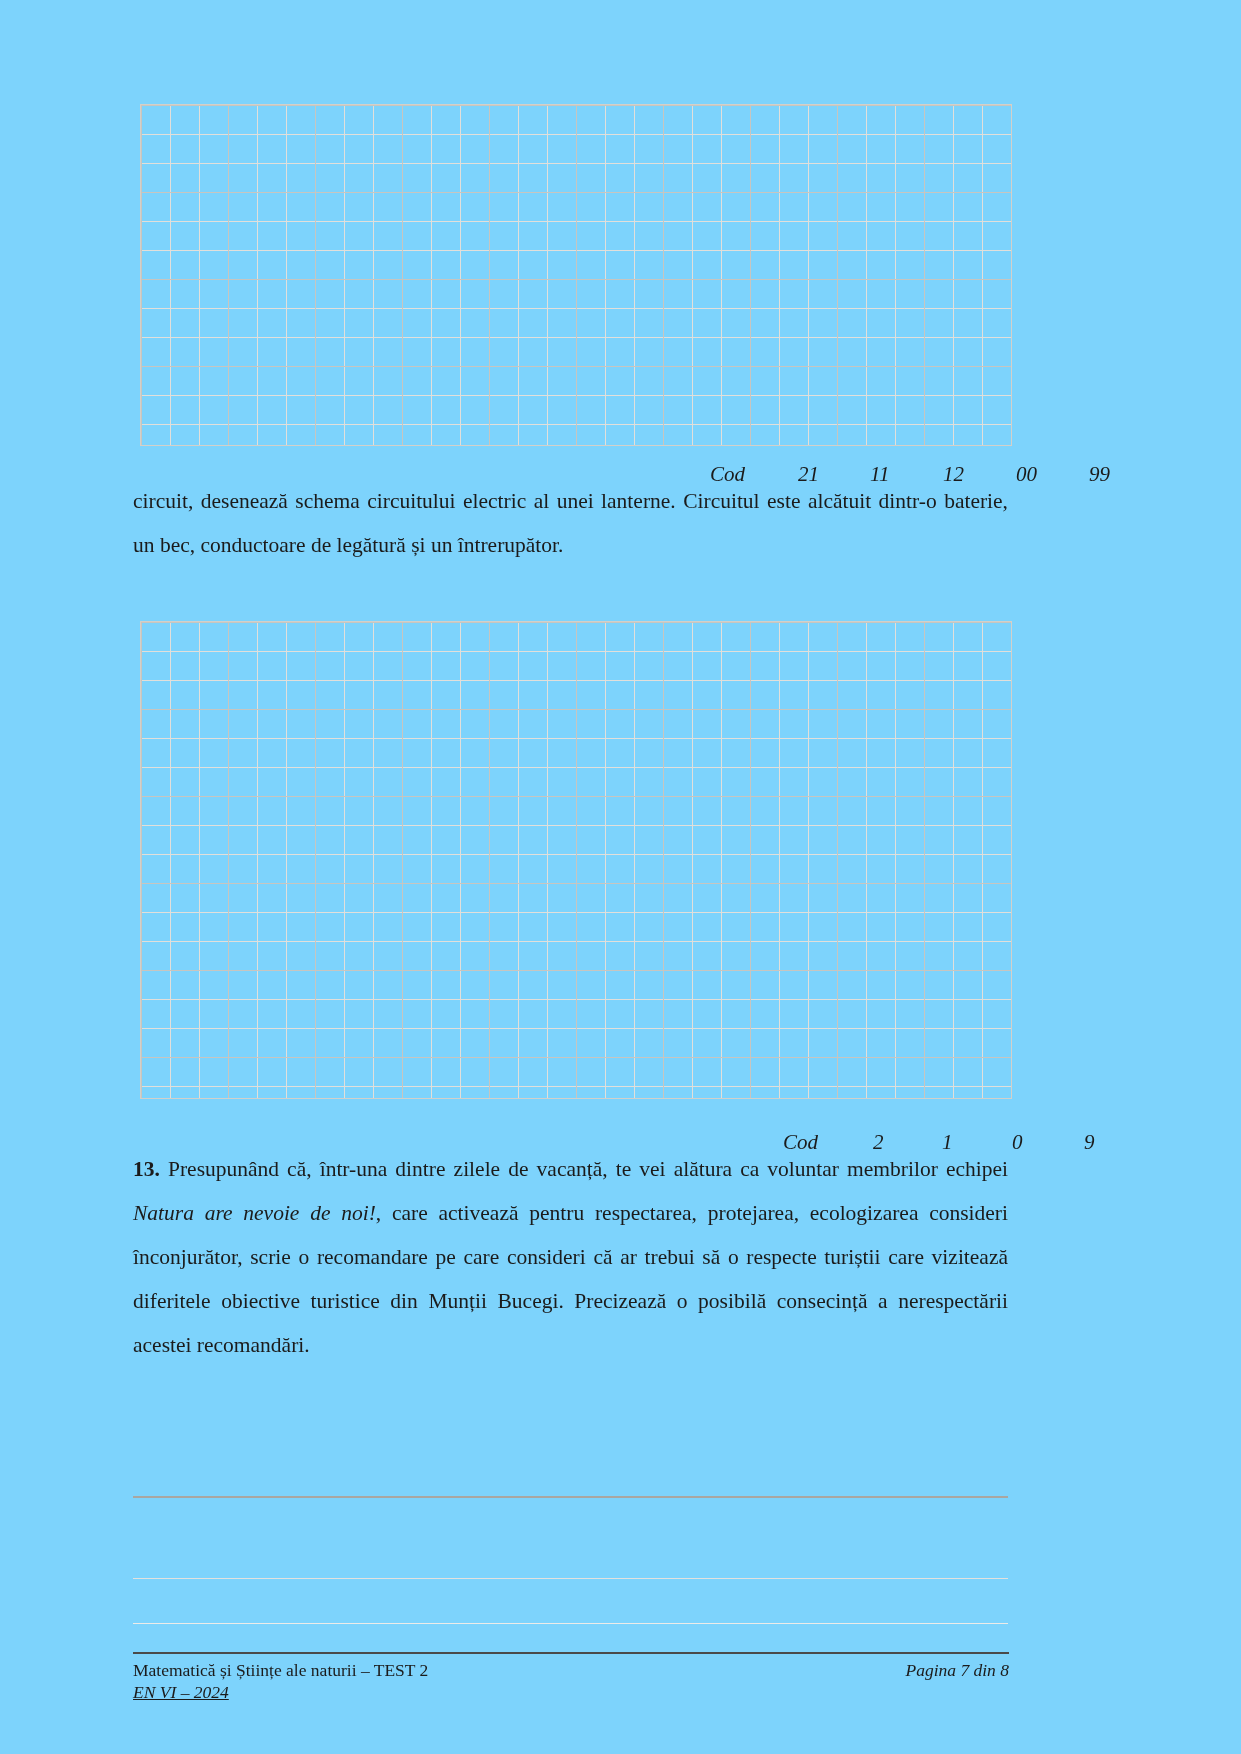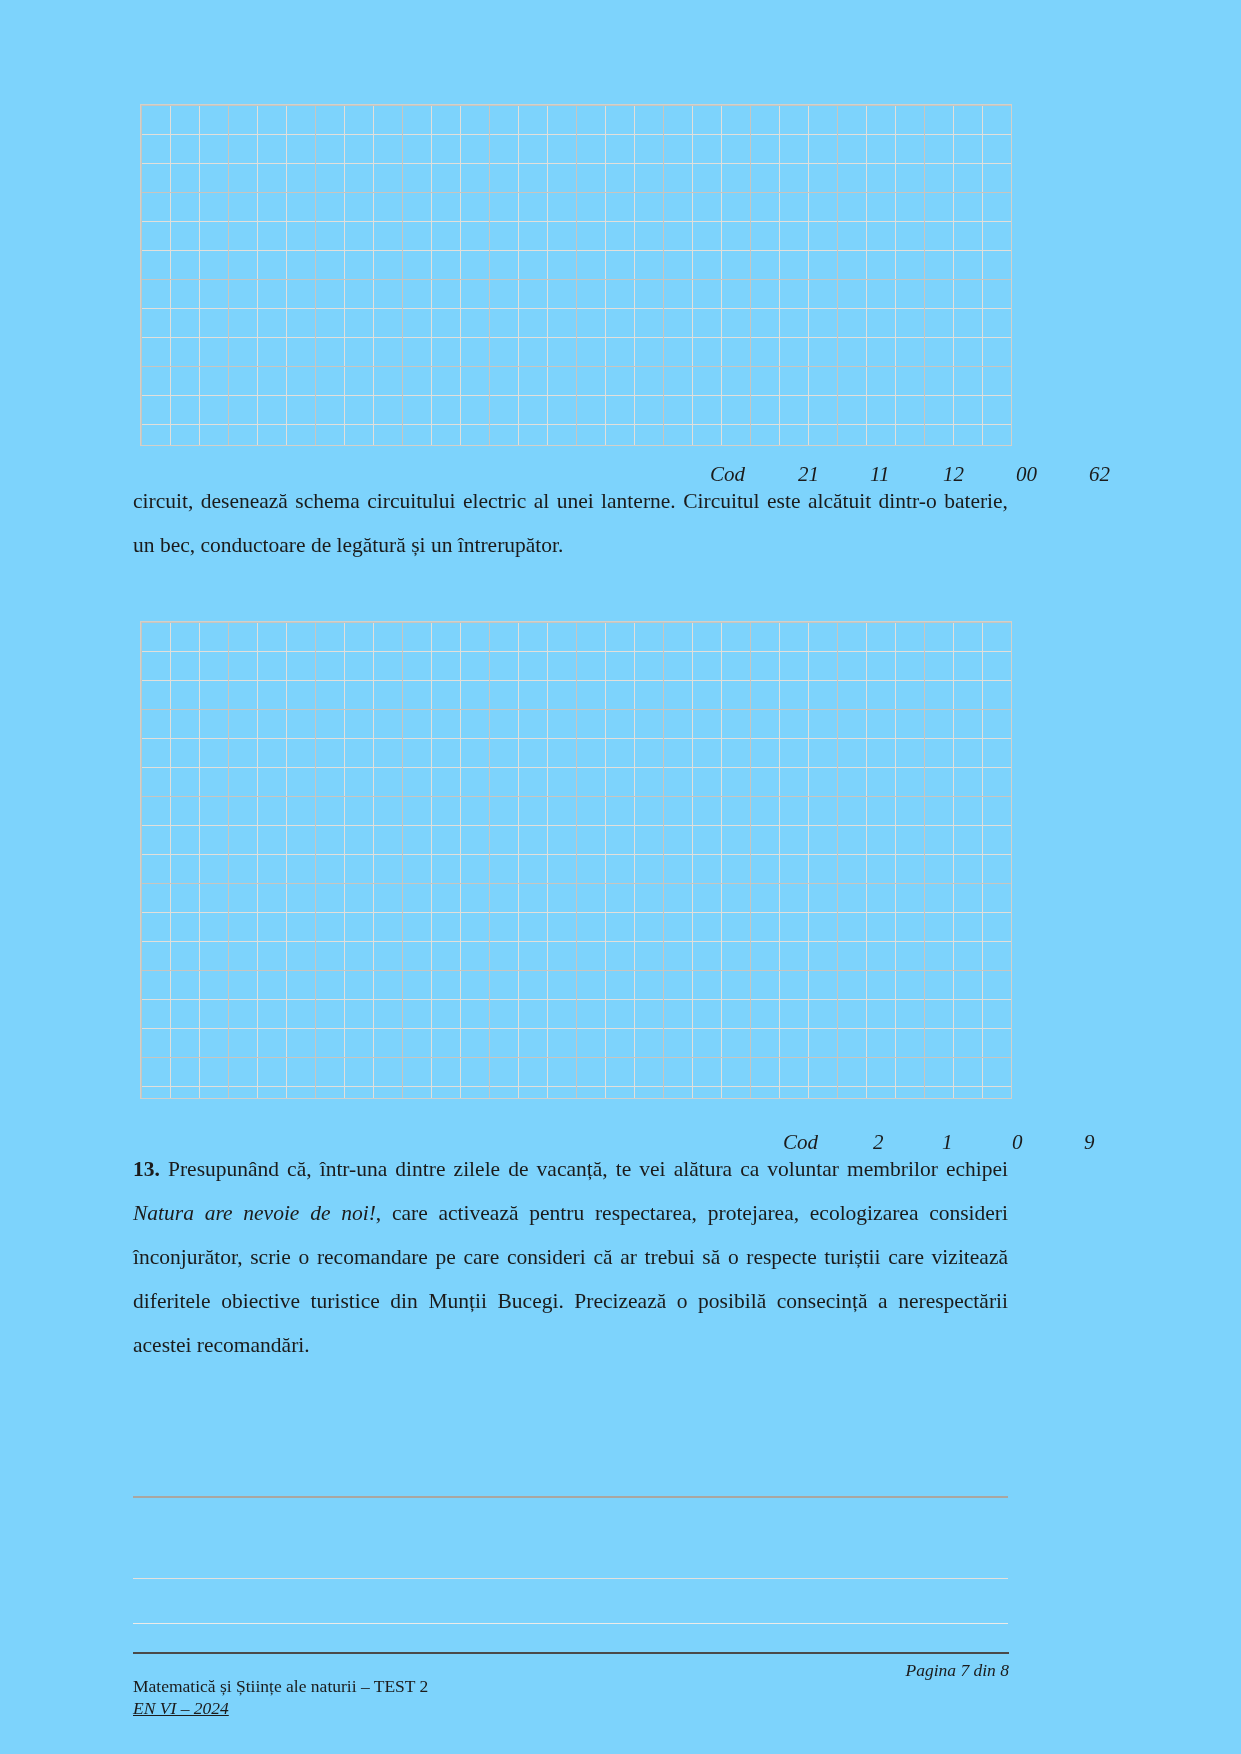--- a/index.html
+++ b/index.html
@@ -56,42 +56,42 @@
   .rule.r2{ top:1578px; border-color:#e3e1dd; }
   .rule.r3{ top:1623px; border-color:#edebe8; }
 
   
   .footer-sep{
     position:absolute; top:1652px; left:133px; width:876px; height:0;
     border-top:2px solid #4a4a4a;
   }
   .footer-left{
     position:absolute; top:1659px; left:133px; width:620px;
-    font-size:17.5px; line-height:22px;margin-top:16px;
+    font-size:17.5px; line-height:22px;
   }
   .footer-left .fl2{ font-style:italic;text-decoration:underline; }
   .footer-right{
     position:absolute; top:1659px; left:709px; width:300px;
     text-align:right; font-size:17.5px; line-height:22px; font-style:italic;
   }
 </style>
 </head>
 <body>
 
 <div class="page">
 
   <div class="grid grid-top"></div>
 
   <div class="codrow" style="top:459px">
     <span style="left:710px">Cod</span>
     <span style="left:798px">21</span>
     <span style="left:870px">11</span>
     <span style="left:943px">12</span>
     <span style="left:1016px">00</span>
-    <span style="left:1089px">62</span>
+    <span style="left:1089px">99</span>
   </div>
 
   <div class="para" style="top:479px">
     <div class="line j">circuit, desenează schema circuitului electric al unei lanterne. Circuitul este alcătuit dintr-o baterie,</div>
     <div class="line">un bec, conductoare de legătură și un întrerupător.</div>
   </div>
 
   <div class="grid grid-mid"></div>
 
   <div class="codrow" style="top:1127px">

